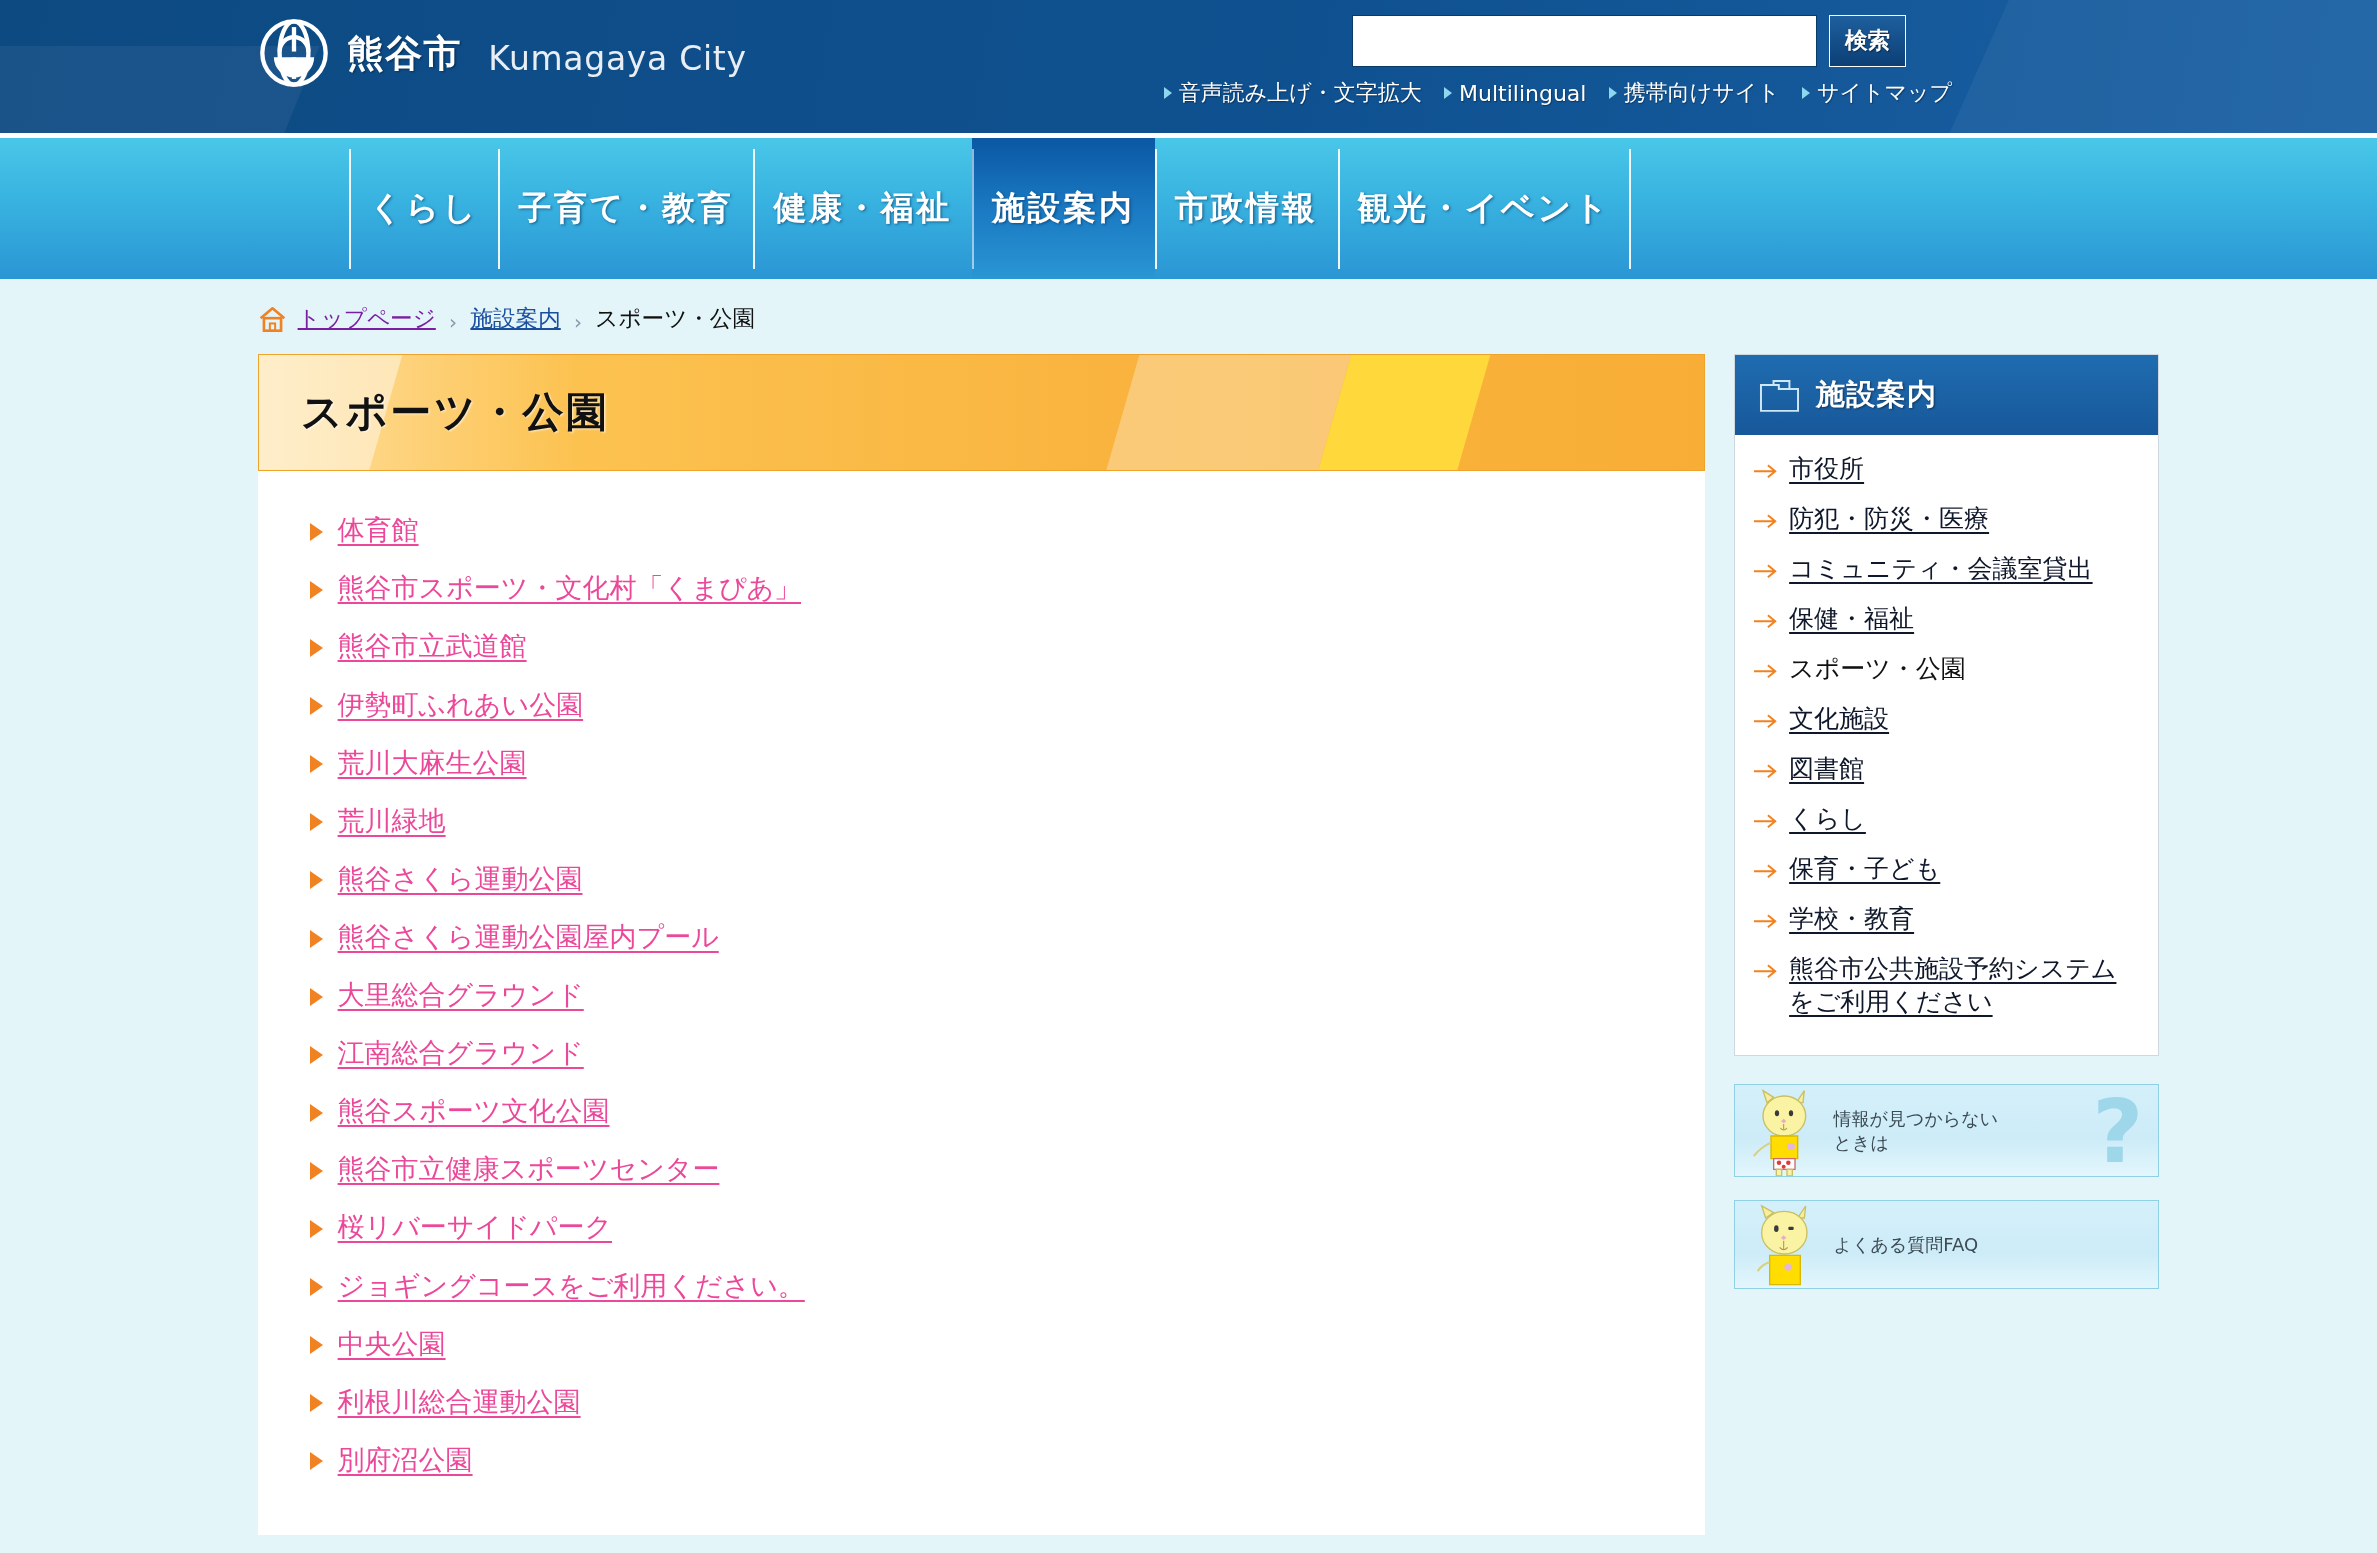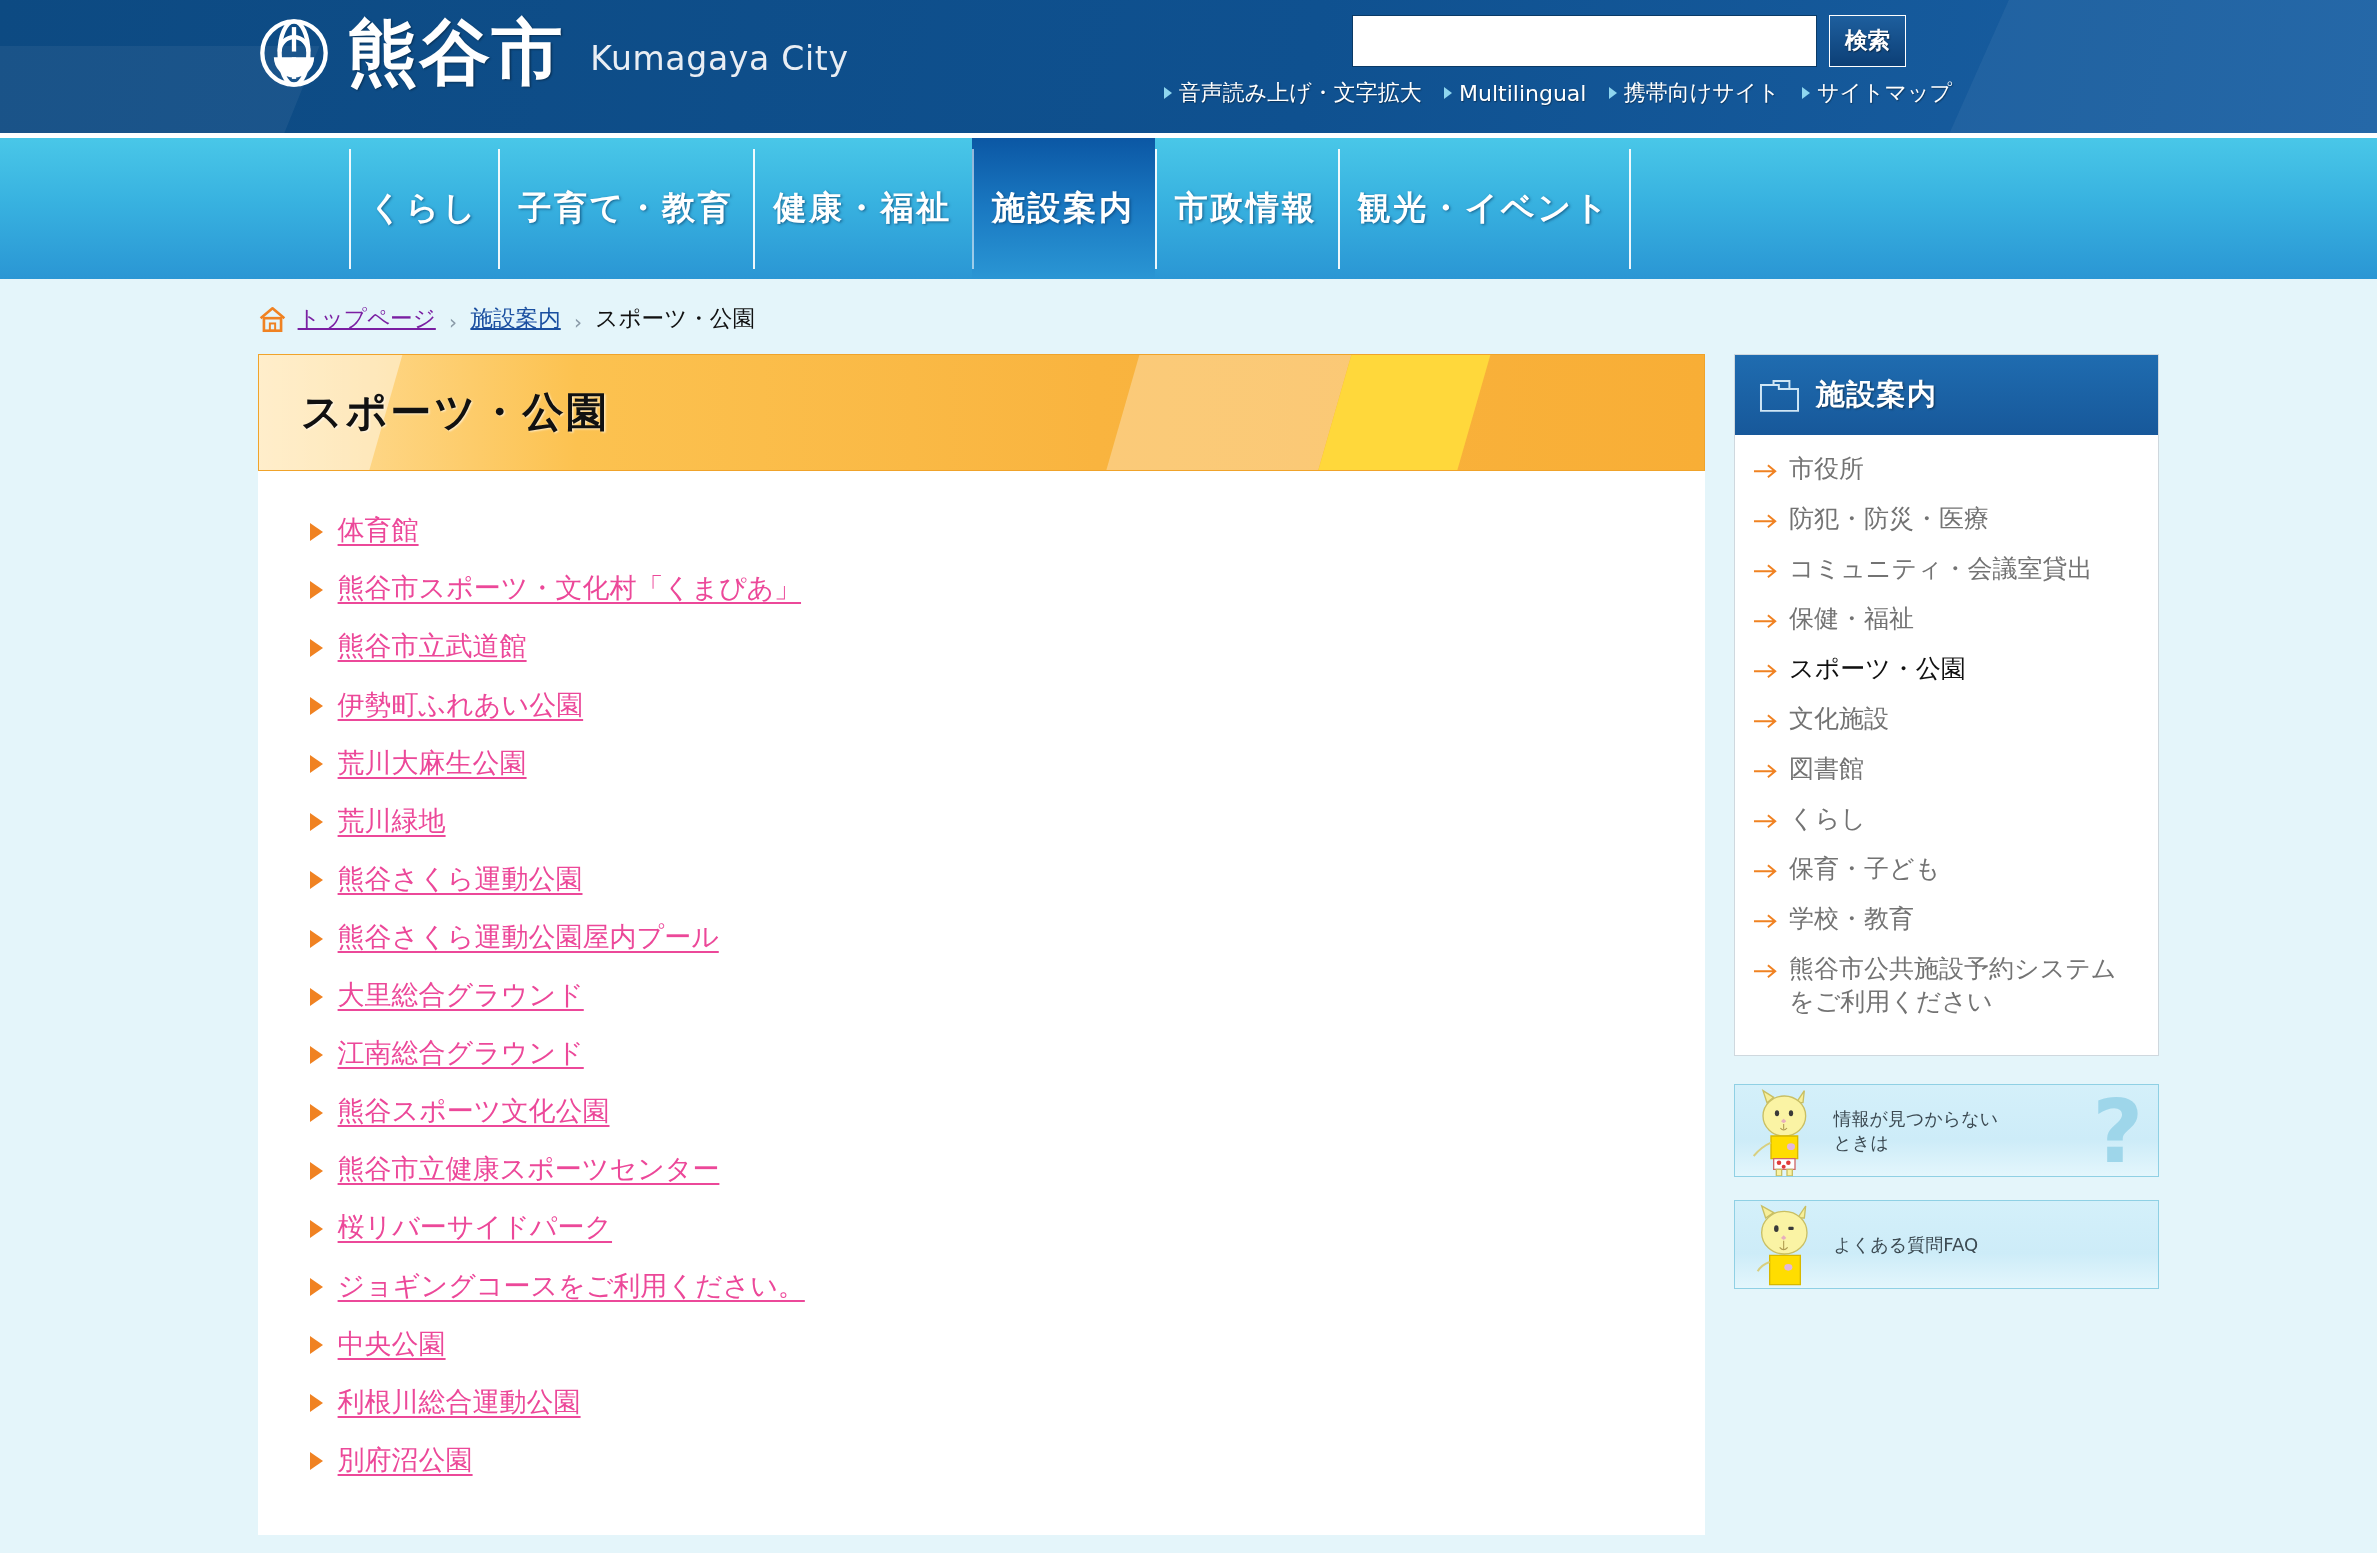--- a/index.html
+++ b/index.html
@@ -47,22 +47,22 @@
     left:258px; top:17px;
     display:flex;
     align-items:center;
     gap:17px;
   }
   .emblem {
     width:72px; height:72px;
     flex:0 0 auto;
   }
   .logo-kanji {
-    font-family:Liberation Serif, serif;
-    font-size:71px;
+    font-family:Liberation Sans, sans-serif;
+    font-size:37px;
     font-weight:700;
     color:#ffffff;
     letter-spacing:1.3px;
     line-height:1;
     text-shadow:1.3px 1.3px 2px rgba(0,0,0,0.35);
   }
   .logo-roman {
     font-family:"DejaVu Sans","Liberation Sans",sans-serif;
     font-size:33px;
     color:#e9eef4;
@@ -301,21 +301,22 @@
   .side-list li {
     display:flex;
     align-items:flex-start;
     gap:10.6px;
     margin-bottom:17px;
   }
   .arrow-icon { width:26.5px; height:22.6px; margin-top:7.3px; flex:0 0 auto; }
   .side-link {
     font-family:"DejaVu Sans","Liberation Sans",sans-serif;
     font-size:25px;
-    color:#737373;
+    color:#0f172a;
+    text-decoration:underline;
     text-underline-offset:4.6px;
     cursor:pointer;
     line-height:1.32;
   }
   .side-link.current {
     color:#111;
     text-decoration:none;
     cursor:default;
   }
 

